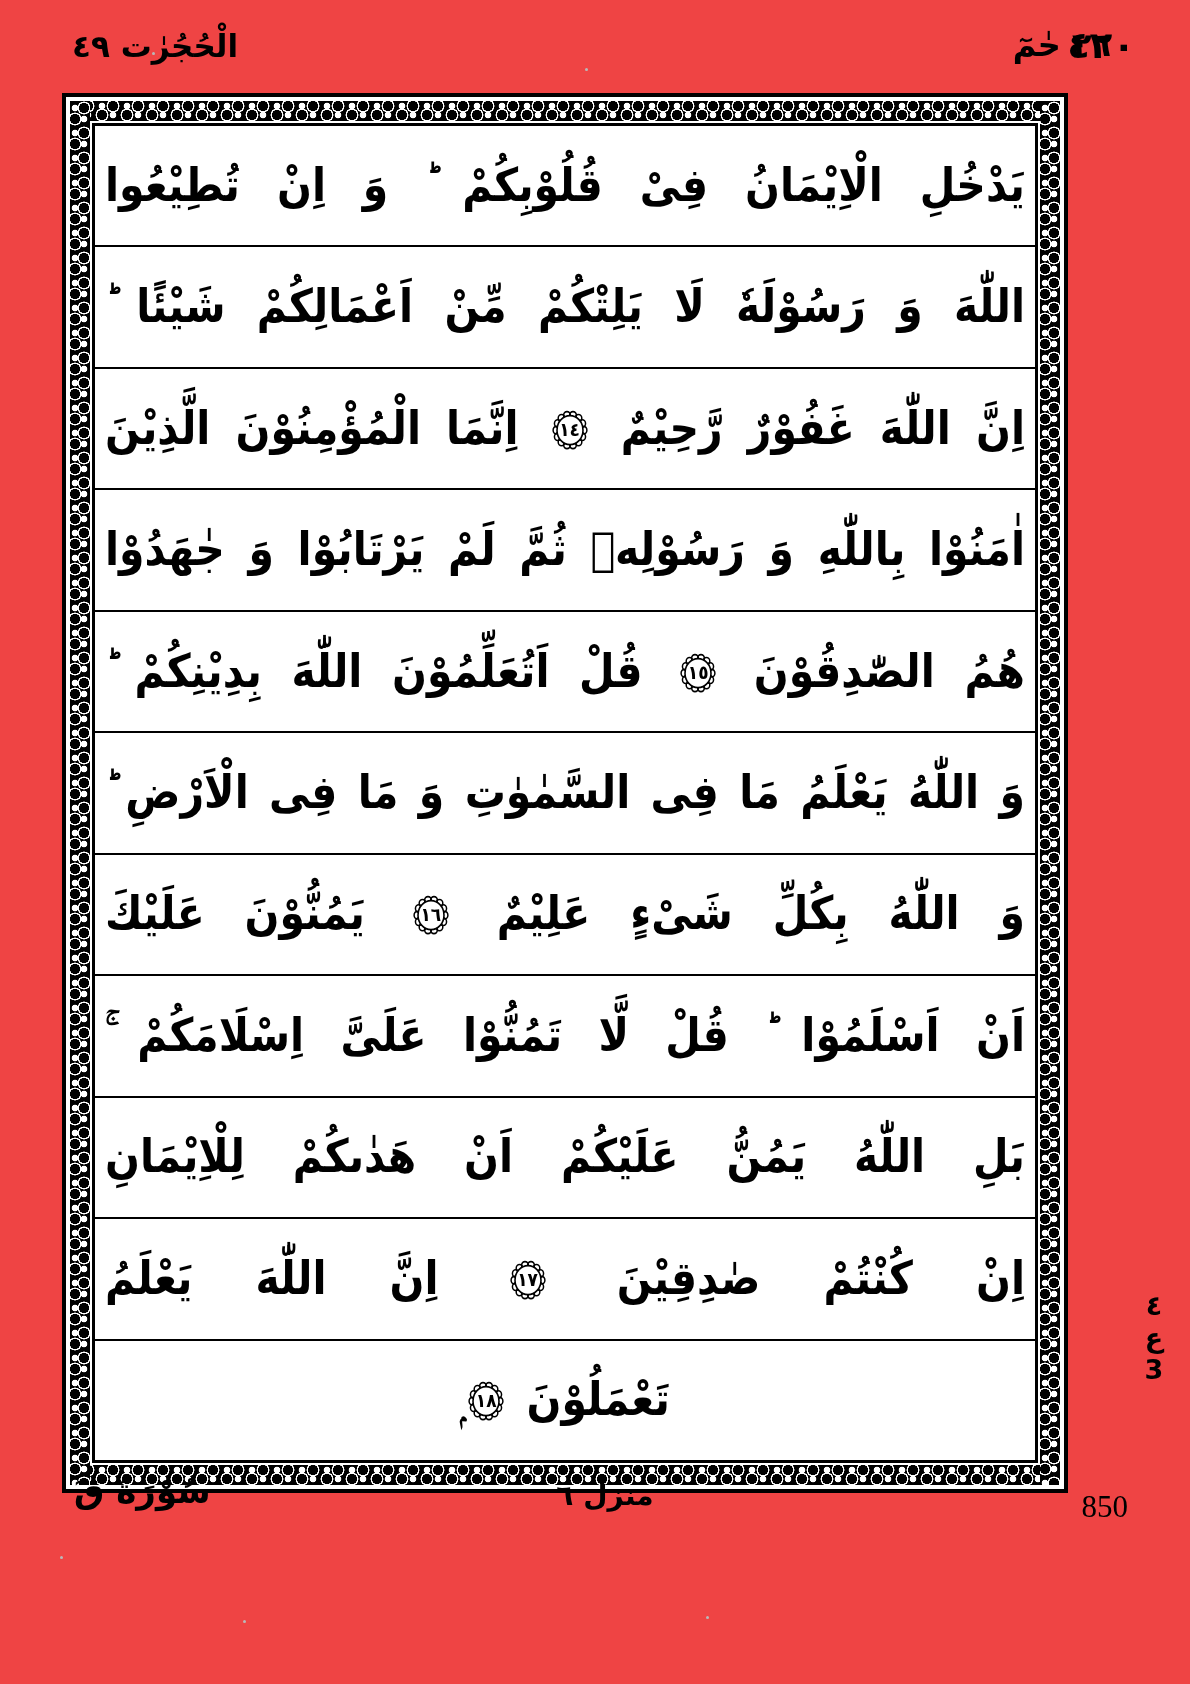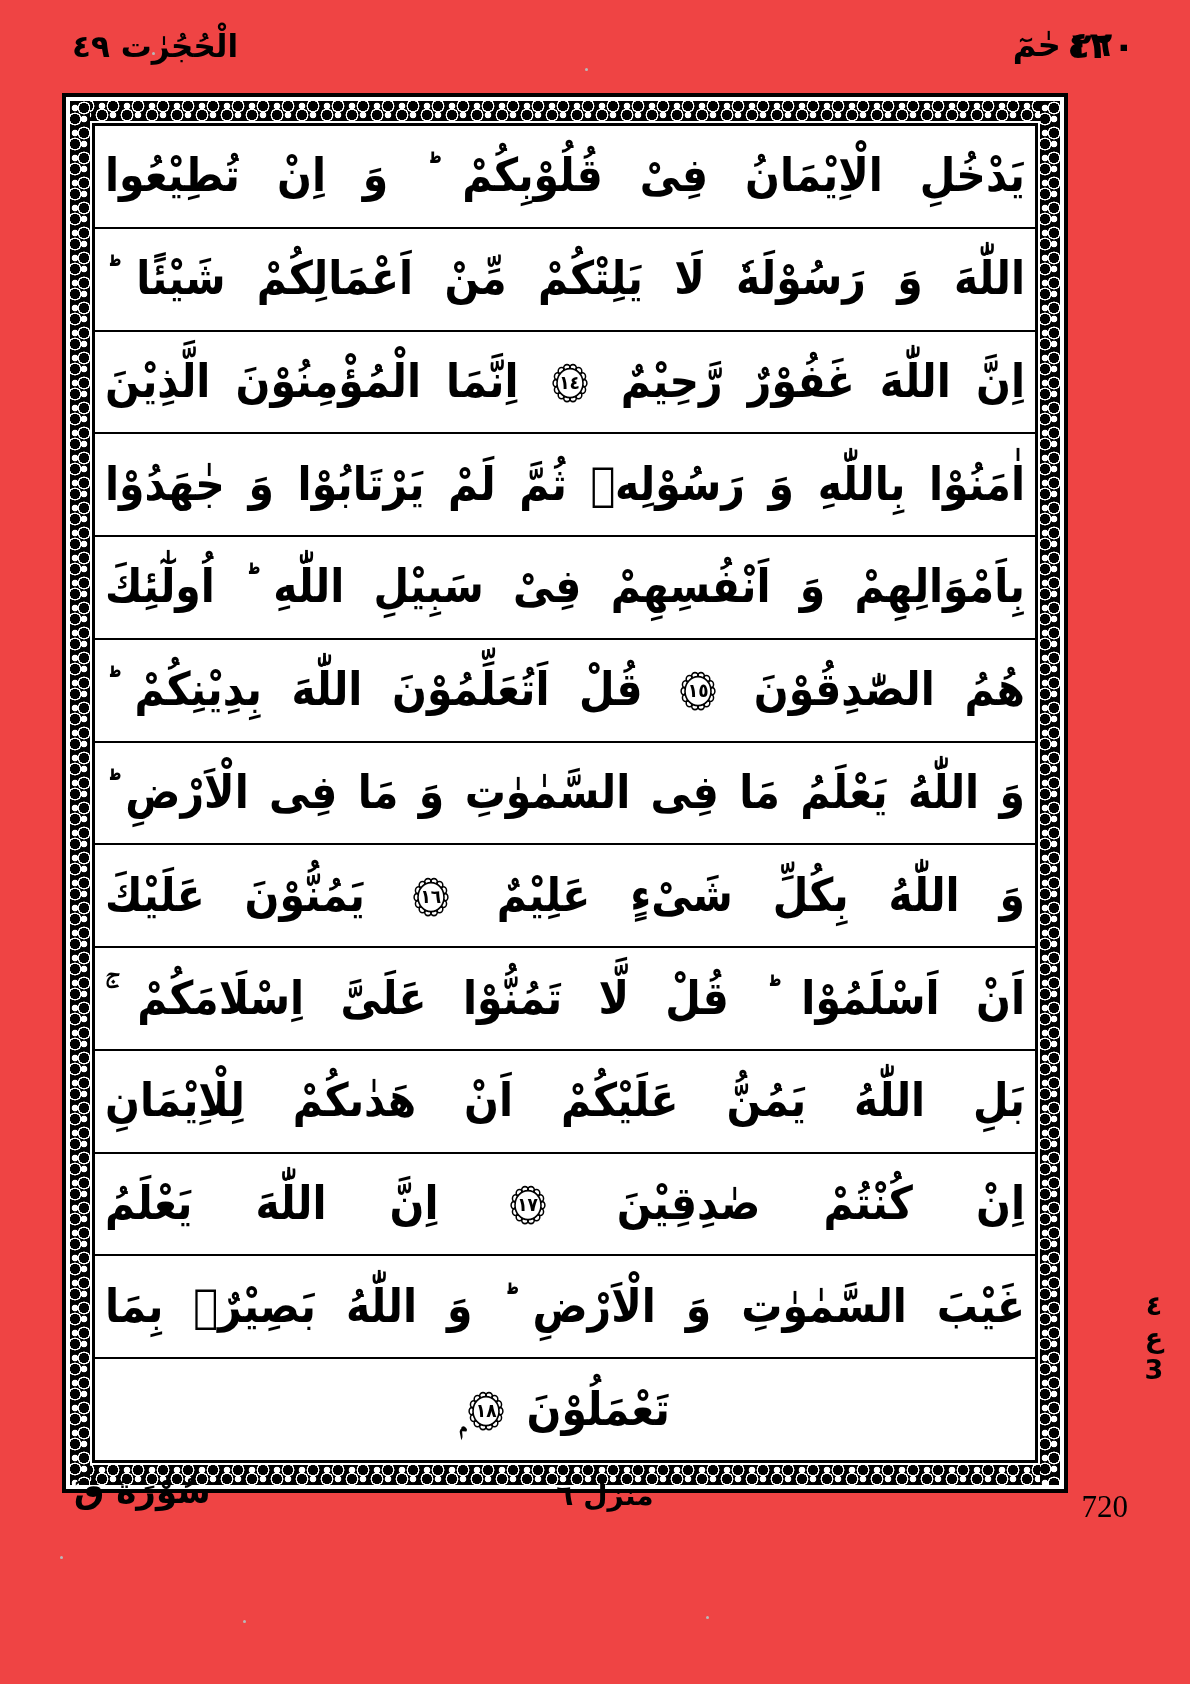--- a/index.html
+++ b/index.html
@@ -296,23 +296,20 @@
                 <circle cx="23.00" cy="6.84" r="3.4" fill="none" stroke="#000" stroke-width="1.5"></circle>
                 <circle cx="28.42" cy="9.45" r="3.4" fill="none" stroke="#000" stroke-width="1.5"></circle>
                 <circle cx="32.16" cy="14.14" r="3.4" fill="none" stroke="#000" stroke-width="1.5"></circle>
                 <circle cx="20" cy="20" r="13" fill="#fff" stroke="#000" stroke-width="1.6"></circle>
               </svg><span class="rnum">١٤</span></span> اِنَّمَا الْمُؤْمِنُوْنَ الَّذِيْنَ</div>
         </div>
         <div class="ayah-line justify">
           <div class="ayah-text">اٰمَنُوْا بِاللّٰهِ وَ رَسُوْلِهٖ ثُمَّ لَمْ يَرْتَابُوْا وَ جٰهَدُوْا</div>
         </div>
         <div class="ayah-line justify">
-          <div class="ayah-text">بِاَمْوَالِهِمْ وَ اَنْفُسِهِمْ فِىْ سَبِيْلِ اللّٰهِ ؕ اُولٰٓئِكَ</div>
-        </div>
-        <div class="ayah-line justify">
           <div class="ayah-text">هُمُ الصّٰدِقُوْنَ <span class="rosette"><svg viewBox="0 0 40 40">
                 <circle cx="33.50" cy="20.00" r="3.4" fill="none" stroke="#000" stroke-width="1.5"></circle>
                 <circle cx="32.16" cy="25.86" r="3.4" fill="none" stroke="#000" stroke-width="1.5"></circle>
                 <circle cx="28.42" cy="30.55" r="3.4" fill="none" stroke="#000" stroke-width="1.5"></circle>
                 <circle cx="23.00" cy="33.16" r="3.4" fill="none" stroke="#000" stroke-width="1.5"></circle>
                 <circle cx="17.00" cy="33.16" r="3.4" fill="none" stroke="#000" stroke-width="1.5"></circle>
                 <circle cx="11.58" cy="30.55" r="3.4" fill="none" stroke="#000" stroke-width="1.5"></circle>
                 <circle cx="7.84" cy="25.86" r="3.4" fill="none" stroke="#000" stroke-width="1.5"></circle>
                 <circle cx="6.50" cy="20.00" r="3.4" fill="none" stroke="#000" stroke-width="1.5"></circle>
                 <circle cx="7.84" cy="14.14" r="3.4" fill="none" stroke="#000" stroke-width="1.5"></circle>
@@ -363,23 +360,20 @@
                 <circle cx="7.84" cy="25.86" r="3.4" fill="none" stroke="#000" stroke-width="1.5"></circle>
                 <circle cx="6.50" cy="20.00" r="3.4" fill="none" stroke="#000" stroke-width="1.5"></circle>
                 <circle cx="7.84" cy="14.14" r="3.4" fill="none" stroke="#000" stroke-width="1.5"></circle>
                 <circle cx="11.58" cy="9.45" r="3.4" fill="none" stroke="#000" stroke-width="1.5"></circle>
                 <circle cx="17.00" cy="6.84" r="3.4" fill="none" stroke="#000" stroke-width="1.5"></circle>
                 <circle cx="23.00" cy="6.84" r="3.4" fill="none" stroke="#000" stroke-width="1.5"></circle>
                 <circle cx="28.42" cy="9.45" r="3.4" fill="none" stroke="#000" stroke-width="1.5"></circle>
                 <circle cx="32.16" cy="14.14" r="3.4" fill="none" stroke="#000" stroke-width="1.5"></circle>
                 <circle cx="20" cy="20" r="13" fill="#fff" stroke="#000" stroke-width="1.6"></circle>
               </svg><span class="rnum">١٧</span></span> اِنَّ اللّٰهَ يَعْلَمُ</div>
-        </div>
-        <div class="ayah-line justify">
-          <div class="ayah-text">غَيْبَ السَّمٰوٰتِ وَ الْاَرْضِ ؕ وَ اللّٰهُ بَصِيْرٌۢ بِمَا</div>
         </div>
         <div class="ayah-line centered">
           <div class="ayah-text">تَعْمَلُوْنَ <span class="rosette"><svg viewBox="0 0 40 40">
                 <circle cx="33.50" cy="20.00" r="3.4" fill="none" stroke="#000" stroke-width="1.5"></circle>
                 <circle cx="32.16" cy="25.86" r="3.4" fill="none" stroke="#000" stroke-width="1.5"></circle>
                 <circle cx="28.42" cy="30.55" r="3.4" fill="none" stroke="#000" stroke-width="1.5"></circle>
                 <circle cx="23.00" cy="33.16" r="3.4" fill="none" stroke="#000" stroke-width="1.5"></circle>
                 <circle cx="17.00" cy="33.16" r="3.4" fill="none" stroke="#000" stroke-width="1.5"></circle>
                 <circle cx="11.58" cy="30.55" r="3.4" fill="none" stroke="#000" stroke-width="1.5"></circle>
                 <circle cx="7.84" cy="25.86" r="3.4" fill="none" stroke="#000" stroke-width="1.5"></circle>
@@ -398,21 +392,21 @@
 
   <div class="side-mark">
     <div>٤</div>
     <div>ع</div>
     <div>3</div>
   </div>
 
   <div class="footer">
     <div class="ftr-left">سُوْرَةُ قٓ</div>
     <div class="ftr-manzil">منزل ٦</div>
-    <div class="ftr-page">720</div>
+    <div class="ftr-page">850</div>
   </div>
 
   <div class="speck" style="left:152px;top:52px;width:3px;height:3px;"></div>
   <div class="speck" style="left:585px;top:68px;width:3px;height:3px;"></div>
   <div class="speck" style="left:60px;top:1556px;width:3px;height:3px;"></div>
   <div class="speck" style="left:706px;top:1616px;width:3px;height:3px;"></div>
   <div class="speck" style="left:243px;top:1620px;width:3px;height:3px;"></div>
 
 </div>
 

